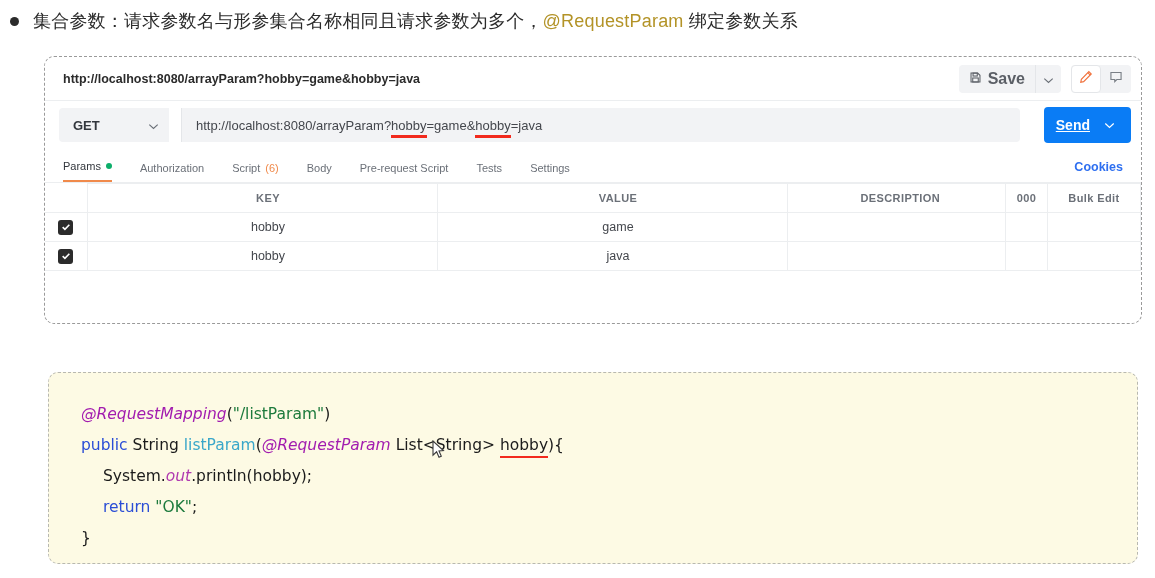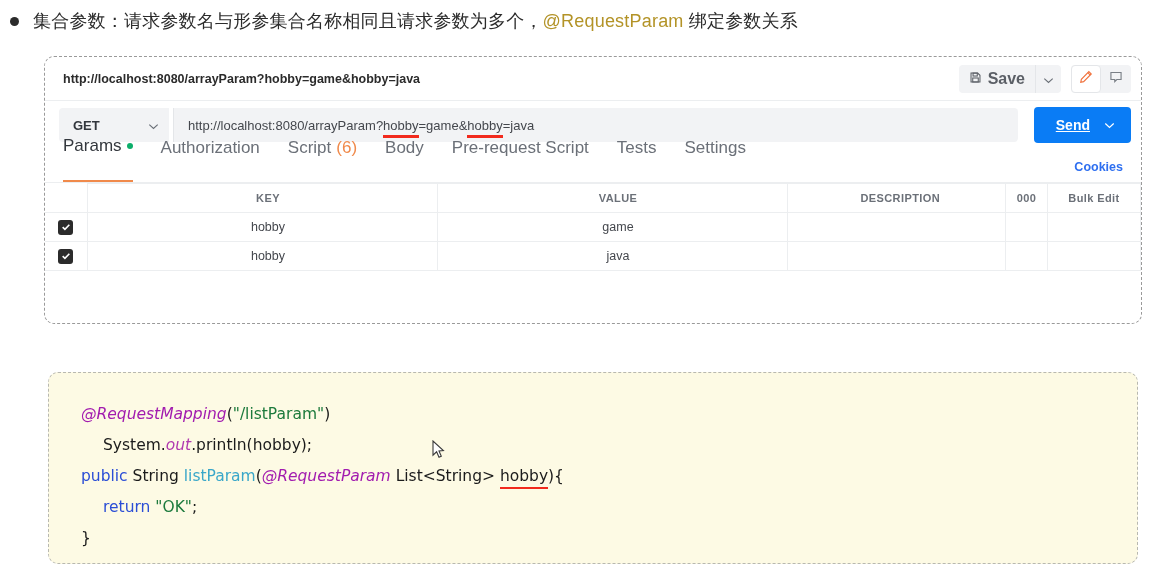--- a/index.html
+++ b/index.html
@@ -108,21 +108,21 @@
     border: 1px solid #e4e6e9;
     border-radius: 4px;
   }
 
   
   .url-row {
     display: flex;
     align-items: center;
     height: 48px;
     padding: 0 10px 0 14px;
-    gap: 4px;
+    gap: 12px;
   }
   .method-select {
     width: 110px;
     height: 34px;
     background: #f2f3f5;
     border-radius: 4px 0 0 4px;
     display: flex;
     align-items: center;
     justify-content: space-between;
     padding: 0 10px 0 14px;
@@ -156,37 +156,37 @@
     margin-left: 12px;
     background: #0a7cf5;
     border-radius: 4px;
     height: 36px;
     display: flex;
     align-items: center;
     color: #ffffff;
     font-size: 14px;
     font-weight: bold;
   }
-  .send-btn .lbl { padding: 0 14px 0 22px; text-decoration: underline; }
+  .send-btn .lbl { padding: 0 14px 0 12px; text-decoration: underline; }
   .send-btn .car { padding-right: 16px; display:flex; align-items:center; }
 
   
   .tabs-row {
     display: flex;
     align-items: flex-end;
     height: 34px;
     padding: 0 18px;
     border-bottom: 1px solid #eceef0;
     position: relative;
   }
   .tab {
-    font-size: 17px;
+    font-size: 11px;
     color: #6b7078;
     margin-right: 28px;
-    padding-bottom: 24px;
+    padding-bottom: 8px;
     display: flex;
     align-items: center;
     gap: 5px;
     white-space: nowrap;
   }
   .tab.active {
     color: #33373d;
     border-bottom: 2px solid #f08a4b;
   }
   .tab .dot {
@@ -437,23 +437,23 @@
         <td class="col-dots"></td>
         <td class="col-bulk"></td>
       </tr>
     </tbody>
   </table>
 </div>
 
 <div class="code-panel">
   <div class="code-line"><span class="k-anno">@RequestMapping</span><span class="k-plain">(</span><span class="k-str">"/listParam"</span><span class="k-plain">)</span></div>
 
+  <div class="code-line"><span class="k-kw">public</span><span class="k-plain"> String </span><span class="k-mth">listParam</span><span class="k-plain">(</span><span class="k-anno">@RequestParam</span><span class="k-plain"> List&lt;String&gt; </span><span class="k-plain k-ul">hobby</span><span class="k-plain">){</span></div>
+
   <div class="code-line ind1"><span class="k-plain">System.</span><span class="k-fld">out</span><span class="k-plain">.println(hobby);</span></div>
-
-  <div class="code-line"><span class="k-kw">public</span><span class="k-plain"> String </span><span class="k-mth">listParam</span><span class="k-plain">(</span><span class="k-anno">@RequestParam</span><span class="k-plain"> List&lt;String&gt; </span><span class="k-plain k-ul">hobby</span><span class="k-plain">){</span></div>
 
   <div class="code-line ind1"><span class="k-kw">return</span><span class="k-str"> "OK"</span><span class="k-plain">;</span></div>
 
   <div class="code-line">}</div>
 </div>
 
 <span class="cursor-arrow">
   <svg width="13" height="19" viewBox="0 0 13 19">
     <path d="M1 1 1 15.2 4.6 11.8 7 17.3 9.3 16.2 7 11 11.4 10.6z" fill="#ffffff" stroke="#3a3a3a" stroke-width="1.1"></path>
   </svg>

